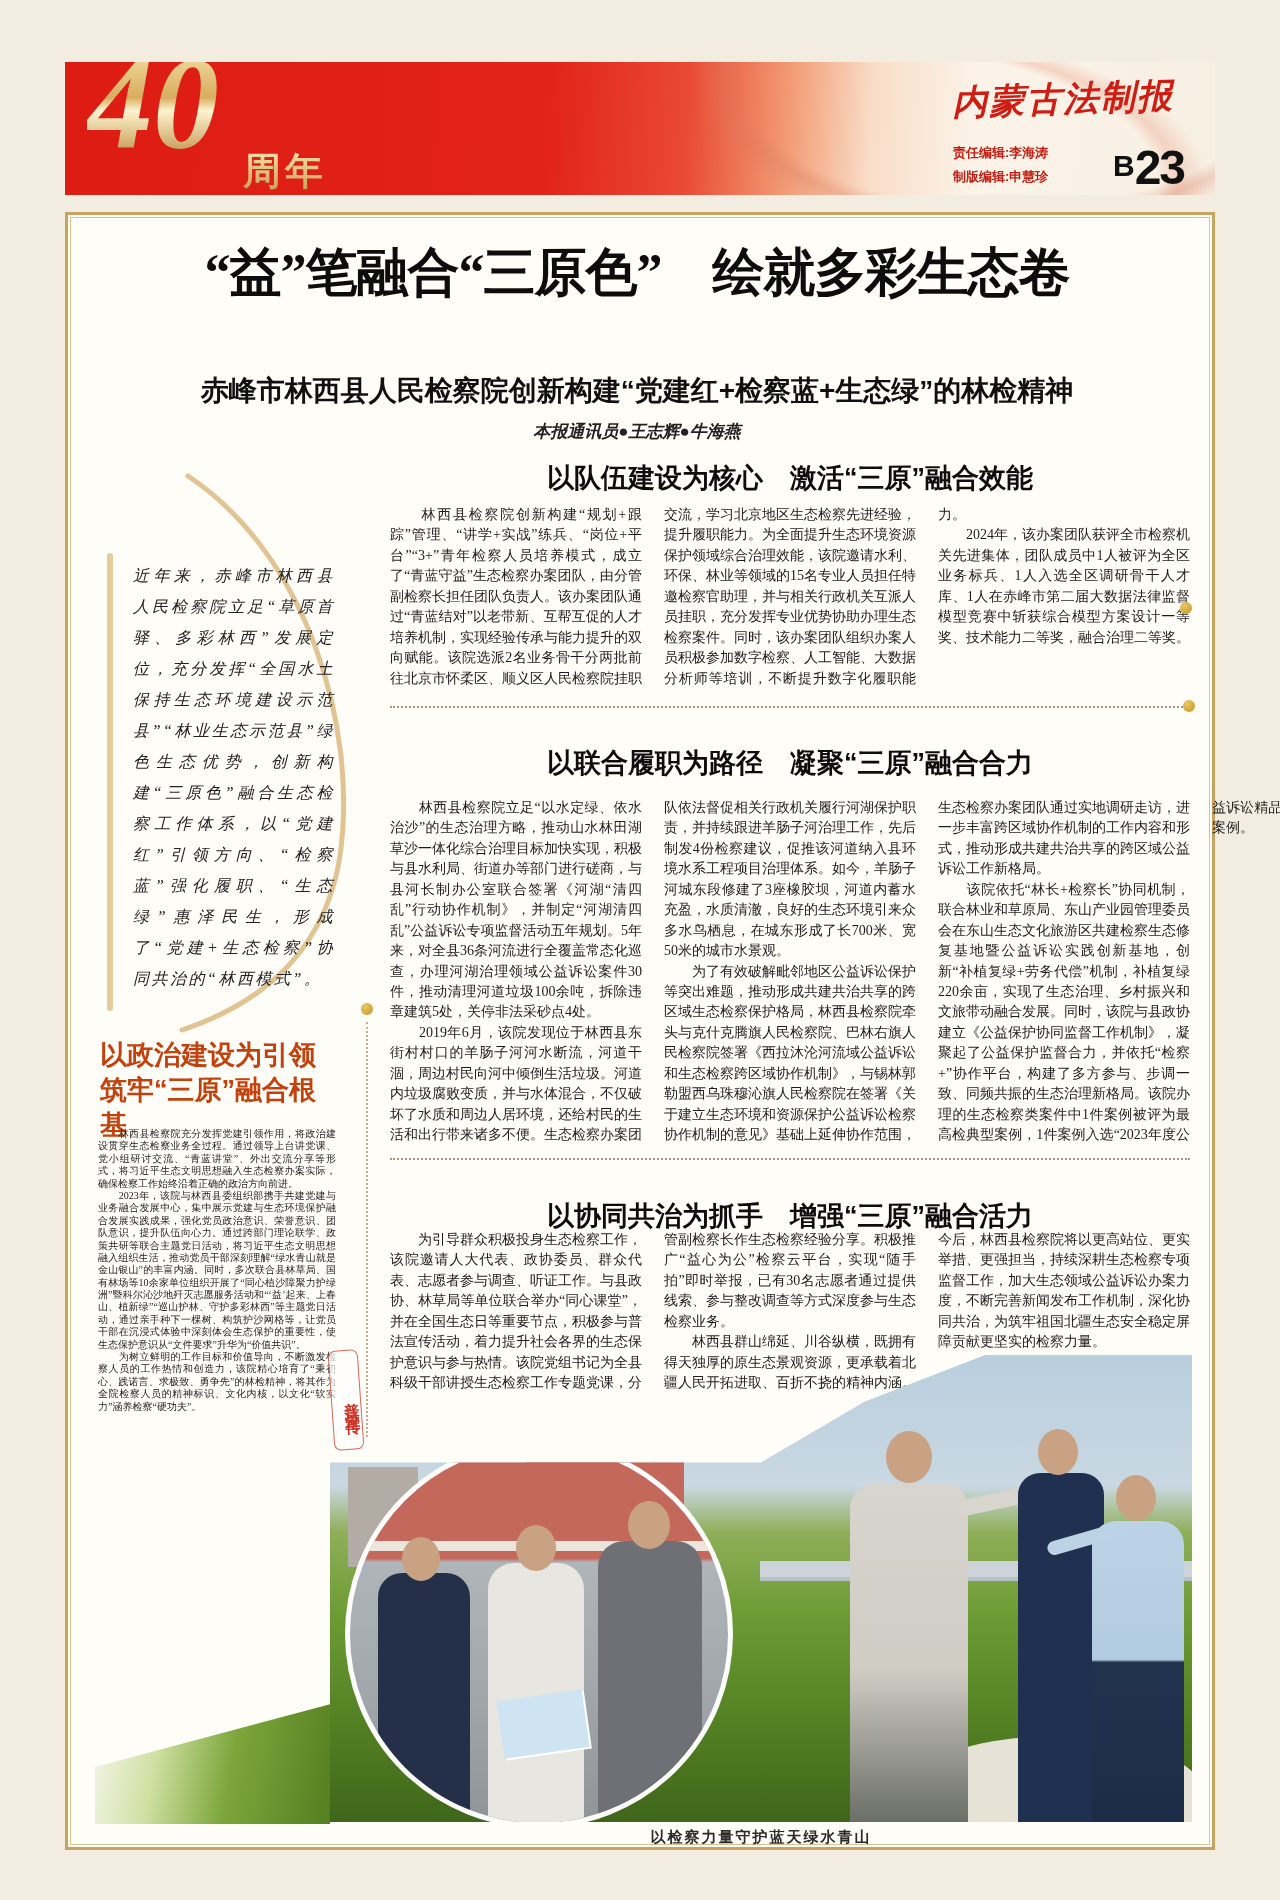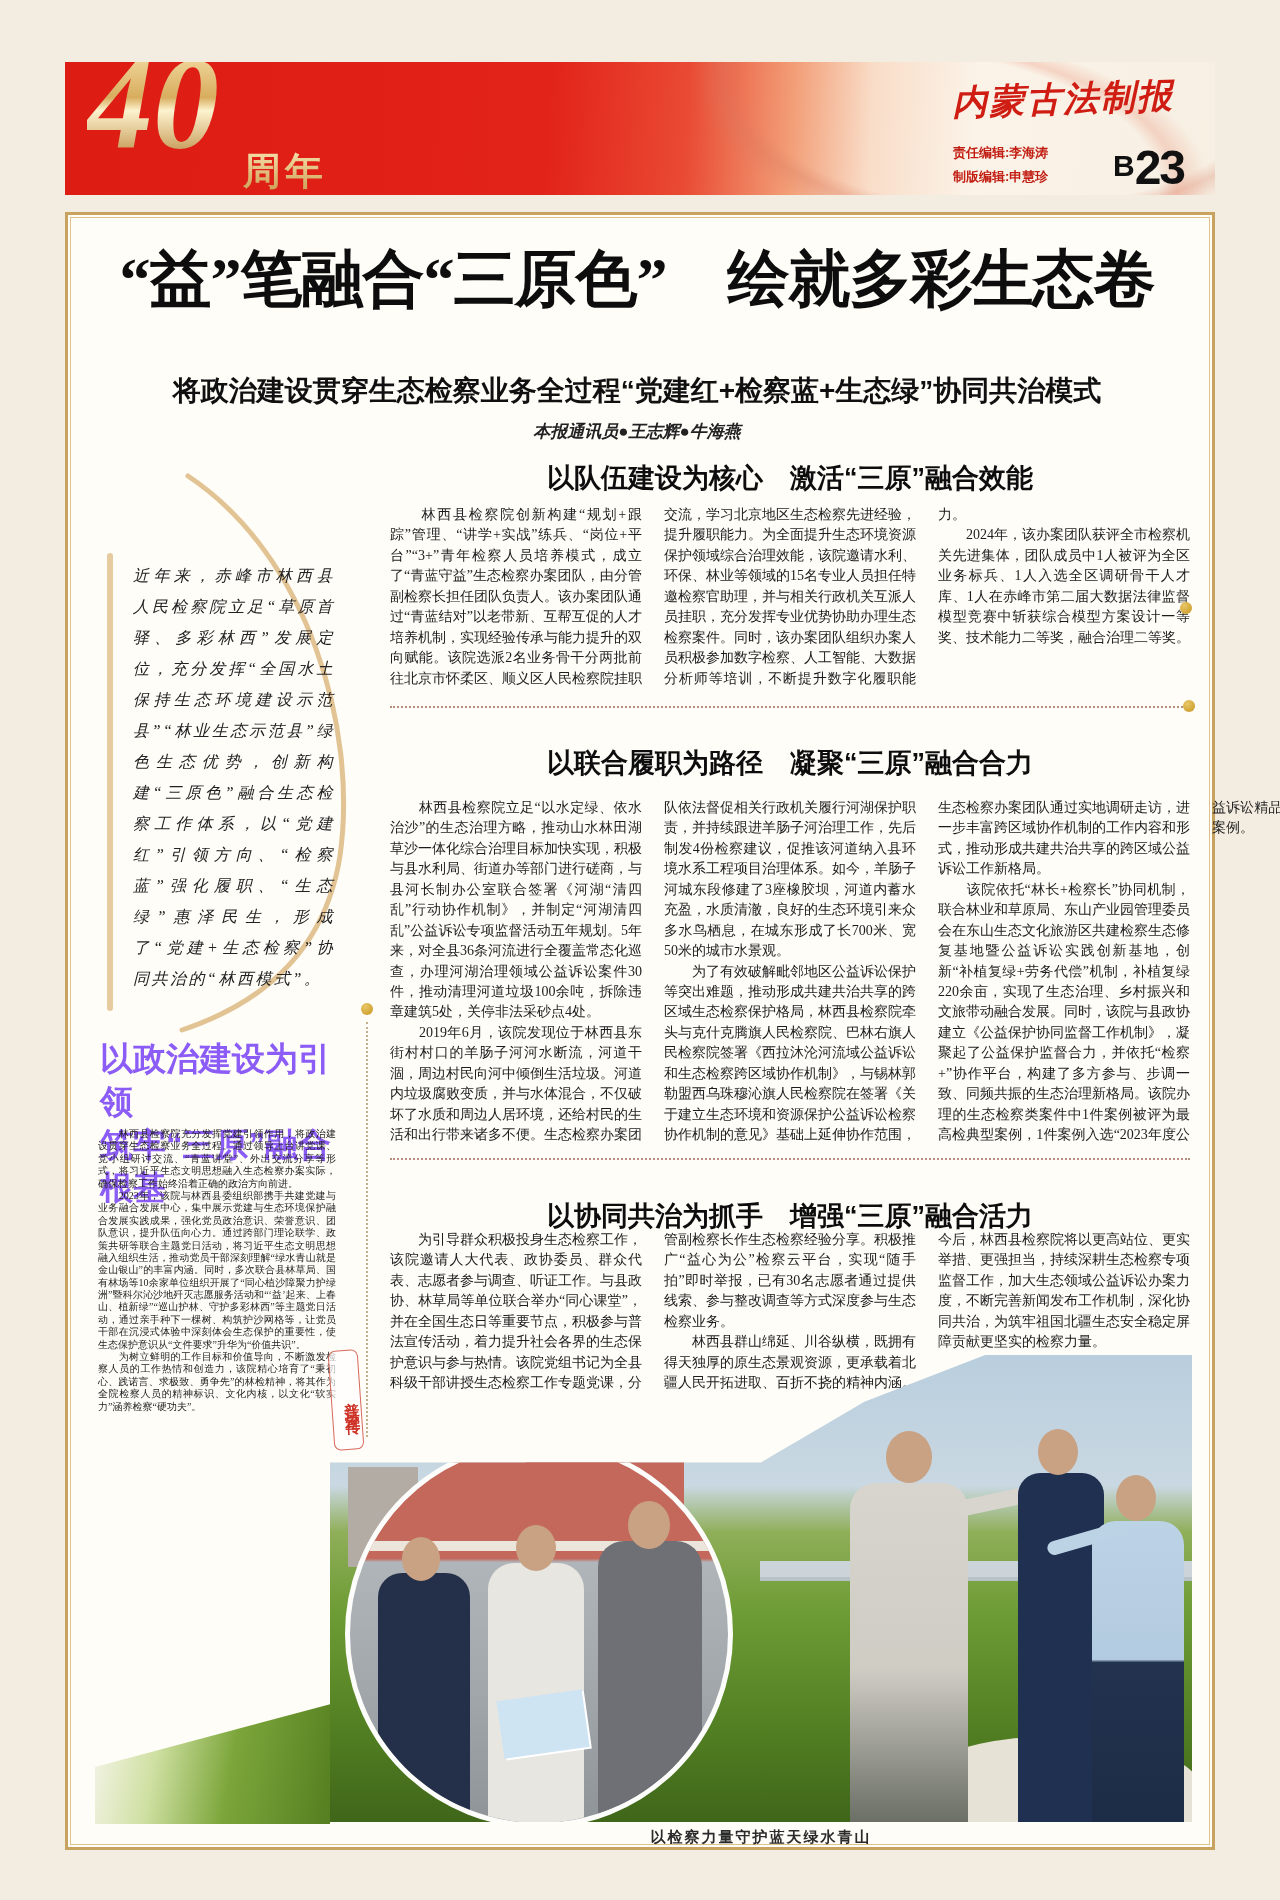--- a/index.html
+++ b/index.html
@@ -56,37 +56,37 @@
 
   
   .frame{
     left:65px;top:212px;width:1144px;height:1632px;background:#fffdf8;
     border:3px solid #c8a35f;
     box-shadow:inset 0 0 0 2px #fffdf8, inset 0 0 0 3px #dcc28c;
   }
 
   
   .headline{left:80px;top:238px;width:1114px;text-align:center;
-    font-size:62px;font-weight:900;letter-spacing:-1px;line-height:1.35;
+    font-size:52px;font-weight:900;letter-spacing:-1px;line-height:1.35;
     font-family:"Liberation Serif",serif;color:#0d0d0d;}
   .subtitle{left:80px;top:372px;width:1114px;text-align:center;
     font-size:28px;font-weight:900;font-family:"Liberation Sans",sans-serif;color:#101010;}
   .byline{left:80px;top:420px;width:1114px;text-align:center;
     font-size:17px;font-weight:700;font-style:italic;color:#222;}
 
   
   .quote-arc{left:96px;top:448px;}
   .lede{
     left:133px;top:560px;width:202px;height:470px;
     font-size:16px;line-height:31px;letter-spacing:2.5px;text-align:justify;
     font-style:italic;color:#222;
   }
   .left-head{left:100px;top:1038px;width:238px;
-    font-size:33px;font-weight:900;line-height:1.3;
-    font-family:"Liberation Sans",sans-serif;color:#8b5cf6;}
+    font-size:27px;font-weight:900;line-height:1.3;
+    font-family:"Liberation Sans",sans-serif;color:#c2410c;}
   .left-body{
     left:98px;top:1128px;width:238px;
     font-size:10px;line-height:1.24;text-align:justify;white-space:pre-line;
     color:#1c1c1c;
   }
 
   
   .sec-head{left:390px;width:800px;text-align:center;
     font-size:27px;font-weight:900;font-family:"Liberation Sans",sans-serif;color:#0d0d0d;}
   .sec-body{
@@ -172,21 +172,21 @@
   <div class="paper-name">内蒙古法制报</div>
   <div class="issue-date">2025/10/31</div>
   <div class="editor1">责任编辑:李海涛</div>
   <div class="editor2">制版编辑:申慧珍</div>
   <div class="pageno"><span class="b">B</span><span class="n">23</span></div>
 </div>
 
 <div class="abs frame"></div>
 
 <div class="abs headline">“益”笔融合“三原色”　绘就多彩生态卷</div>
-<div class="abs subtitle">将政治建设贯穿生态检察业务全过程“党建红+检察蓝+生态绿”协同共治模式</div>
+<div class="abs subtitle">赤峰市林西县人民检察院创新构建“党建红+检察蓝+生态绿”的林检精神</div>
 <div class="abs byline">本报通讯员●王志辉●牛海燕</div>
 
 <svg class="abs quote-arc" width="256" height="590" viewBox="0 0 256 590">
   <path d="M14 108 L14 560" stroke="#e6cb9e" stroke-width="6" fill="none" stroke-linecap="round"></path>
   <path d="M92 28 C 212 108 262 280 244 408 C 230 496 176 552 86 582" stroke="#e2c394" stroke-width="5" fill="none" stroke-linecap="round"></path>
 </svg>
 <div class="abs lede">近年来，赤峰市林西县人民检察院立足“草原首驿、多彩林西”发展定位，充分发挥“全国水土保持生态环境建设示范县”“林业生态示范县”绿色生态优势，创新构建“三原色”融合生态检察工作体系，以“党建红”引领方向、“检察蓝”强化履职、“生态绿”惠泽民生，形成了“党建+生态检察”协同共治的“林西模式”。</div>
 
 <div class="abs left-head">
   <div>以政治建设为引领</div>

